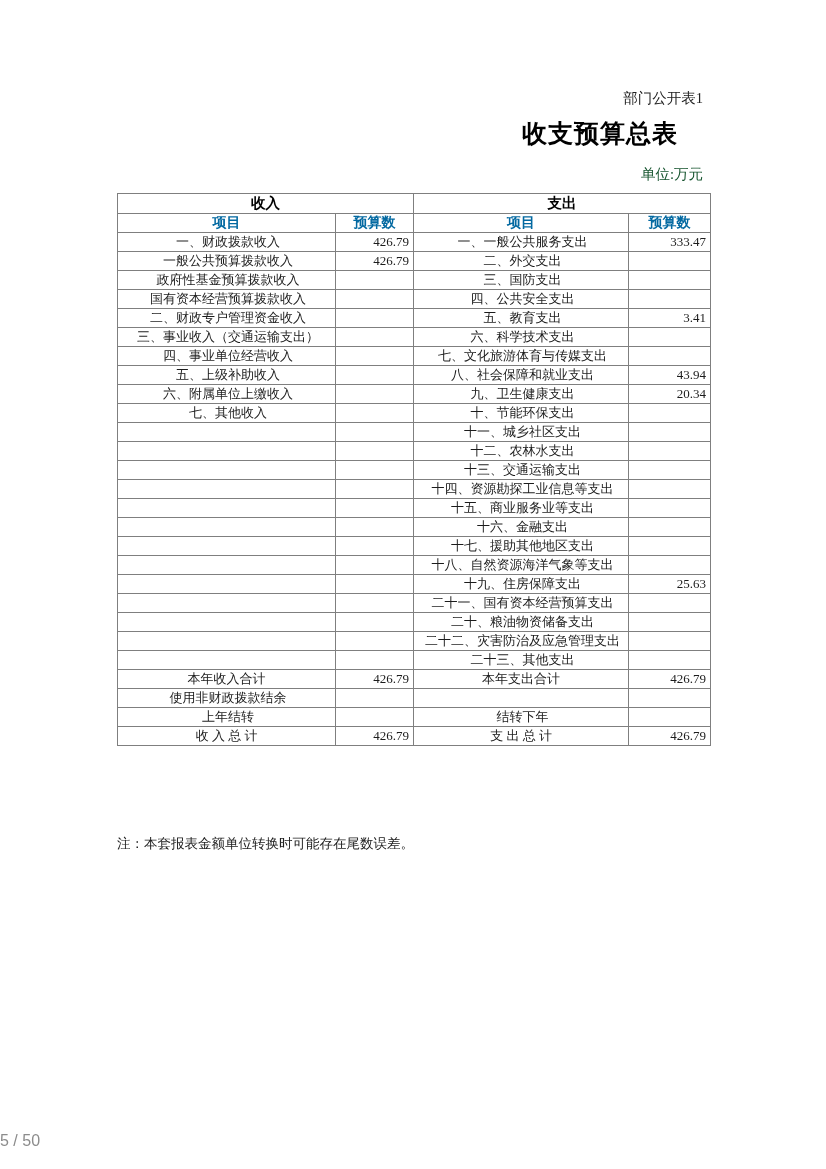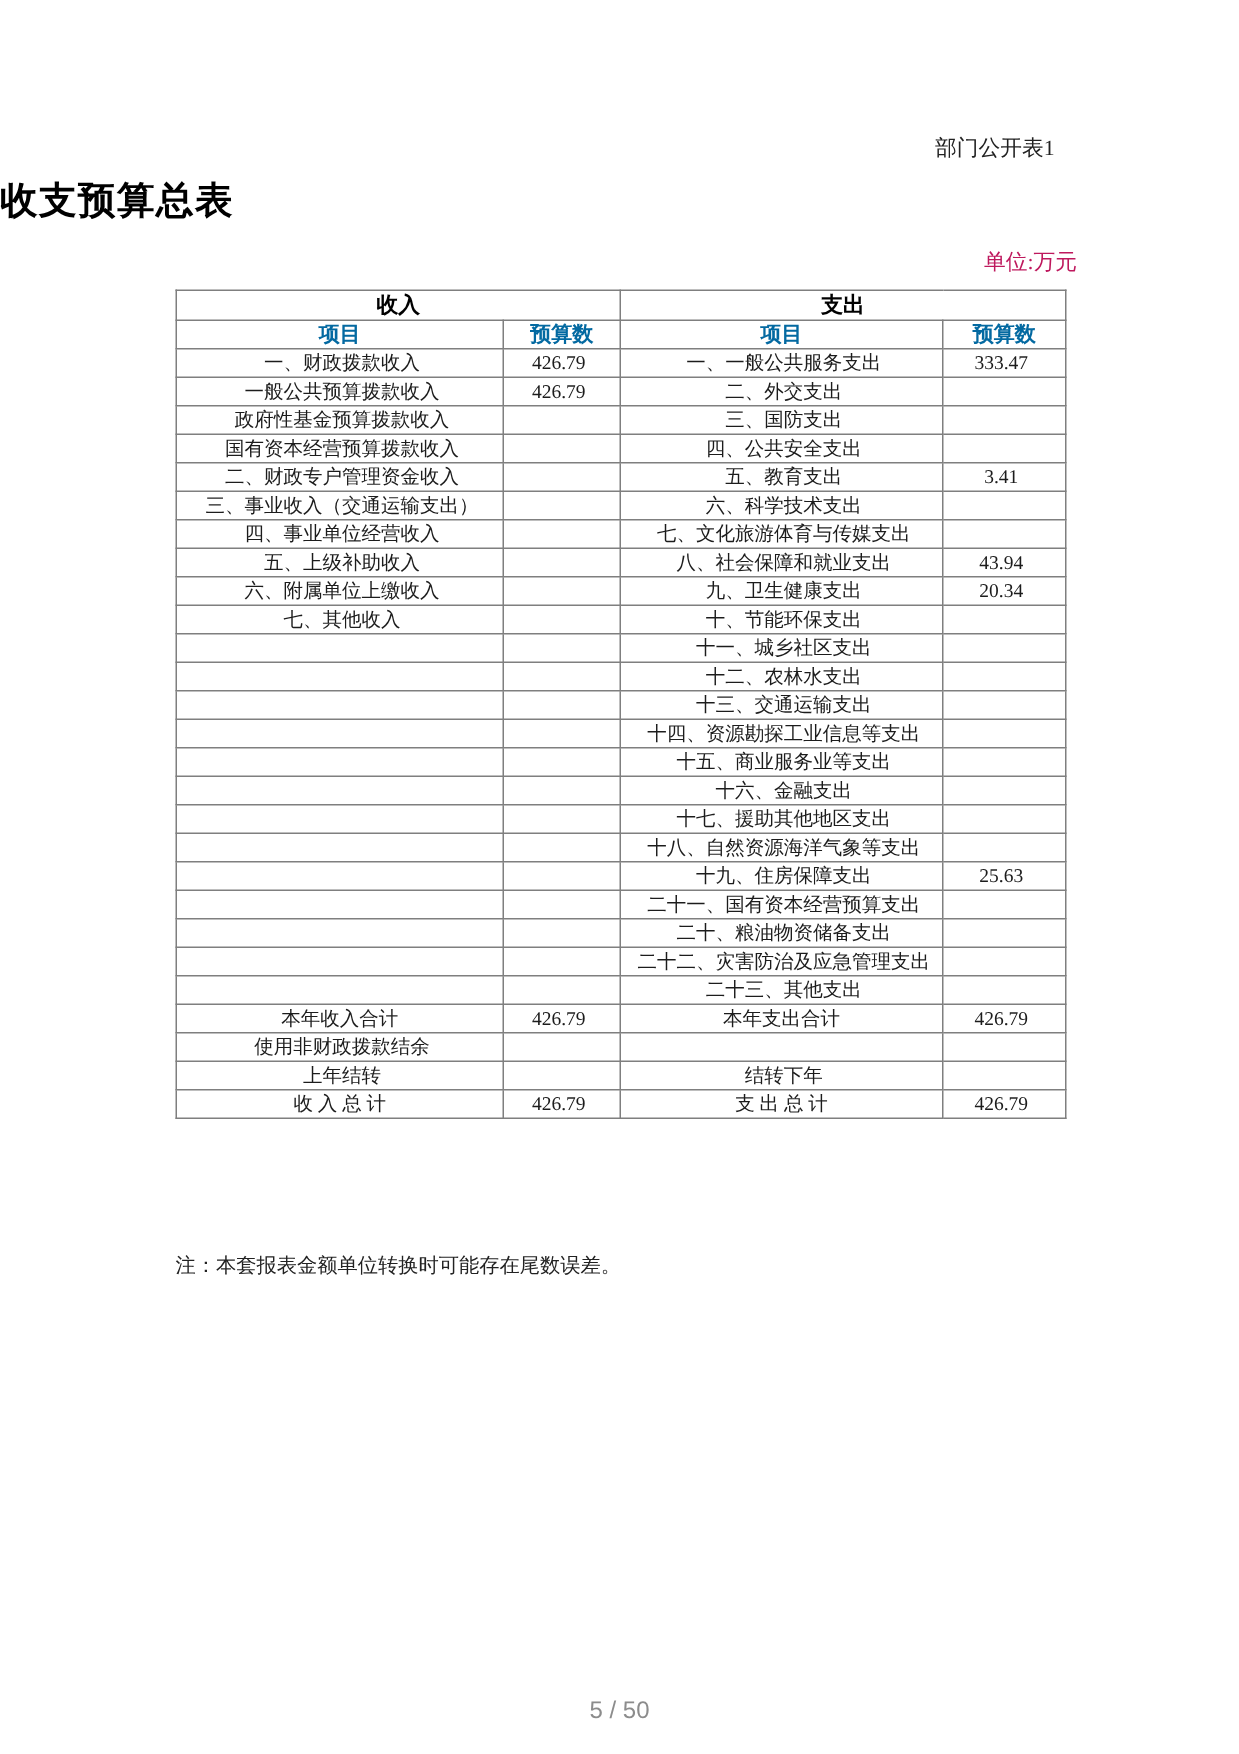--- a/index.html
+++ b/index.html
@@ -18,32 +18,32 @@
     top: 89px;
     right: 123px;
     font-size: 14.5px;
     color: #222;
   }
   .page-title {
     position: absolute;
     top: 117px;
     left: 0;
     width: 678px;
-    text-align: left;
+    text-align: right;
     font-size: 25px;
     font-weight: bold;
     letter-spacing: 1px;
     color: #000;
   }
   .unit-label {
     position: absolute;
     top: 165px;
-    right: 108px;
+    right: 123px;
     font-size: 14.5px;
-    color: #be185d;
+    color: #14532d;
   }
   table.budget {
     position: absolute;
     top: 193px;
     left: 117px;
     width: 593px;
     height: 467px;
     border-collapse: collapse;
     table-layout: fixed;
   }
@@ -69,36 +69,35 @@
   }
   table.budget td.item {
     text-align: center;
     padding-left: 3px;
   }
   table.budget td.item.center {
     text-align: center;
     padding-left: 0;
   }
   table.budget td.amount {
-    text-align: center;
+    text-align: right;
     padding-right: 4px;
   }
   .note {
     position: absolute;
     top: 835px;
     left: 117px;
     font-size: 13.5px;
     color: #222;
   }
   .page-footer {
     position: absolute;
     top: 1132px;
     left: 0;
     width: 826px;
-    text-align: center;
     font-size: 16px;
     color: #8c8c8c;
     font-family: "Liberation Sans", sans-serif;
   }
 </style>
 </head>
 <body>
 
 <div class="page">
 

